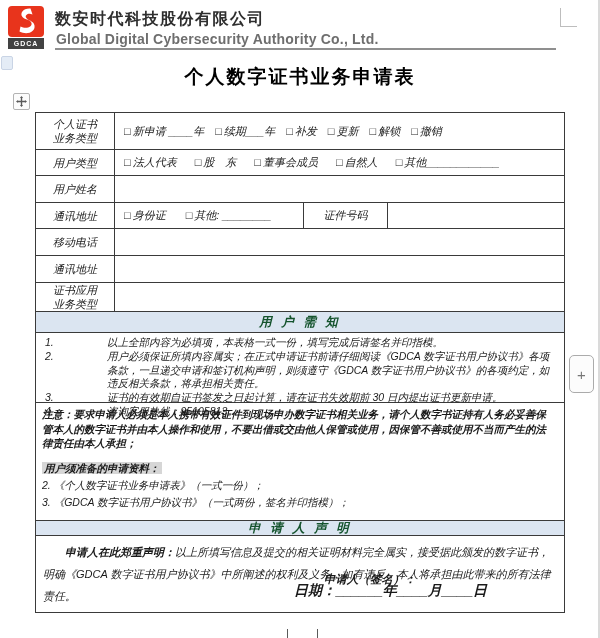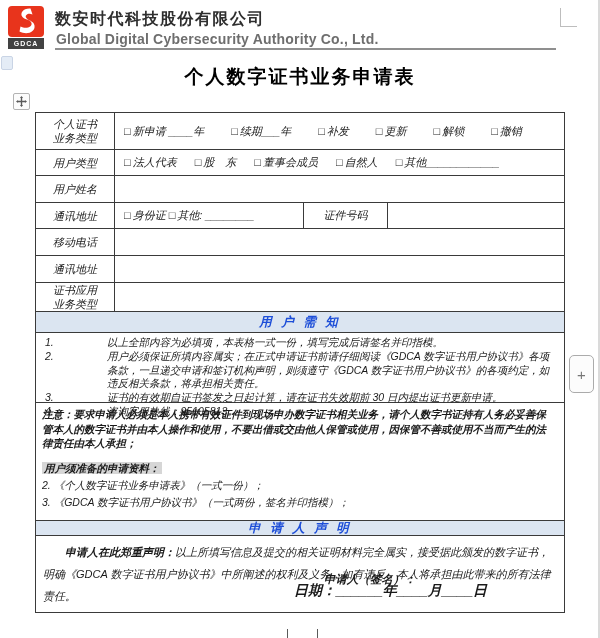--- a/index.html
+++ b/index.html
@@ -37,30 +37,30 @@
   .row:last-child{border-bottom:none;}
   .r1{height:37px}.r2{height:26px}.r3{height:27px}.r4{height:26px}
   .r5{height:27px}.r6{height:27px}.r7{height:29px}
   .r8{height:21px}.r9{height:70px}.r10{height:118px}
   .r11{height:15px}.r12{height:76px}
   .label-cell{width:79px;min-width:79px;border-right:1px solid #3a3a3a;
     display:flex;align-items:center;justify-content:center;text-align:center;
     font-size:11px;line-height:14px;white-space:pre-line;box-sizing:border-box;}
   .content-cell{flex:1;display:flex;align-items:center;padding-left:9px;
     font-size:11px;box-sizing:border-box;min-width:0;}
-  .gap14{gap:27px}.gap18{gap:18px}.gap16{gap:3px}
+  .gap14{gap:11px}.gap18{gap:18px}.gap16{gap:20px}
   .opt{white-space:nowrap;}
   .cb{margin-right:2px;}
   .cell-idopts{width:189px;min-width:189px;border-right:1px solid #3a3a3a;
     display:flex;align-items:center;padding-left:9px;font-size:11px;box-sizing:border-box;}
   .label2{width:84px;min-width:84px;border-right:1px solid #3a3a3a;
     display:flex;align-items:center;justify-content:center;font-size:11px;box-sizing:border-box;}
   .section-header{flex:1;background:var(--section_header_bg,#dbe5f1);
     display:flex;align-items:center;justify-content:center;
-    font-weight:bold;font-size:12.5px;letter-spacing:3px;color:#1d4ed8;}
+    font-weight:bold;font-size:12.5px;letter-spacing:3px;color:#14532d;}
   .notice-cell{flex:1;padding:3px 5px 0 4px;box-sizing:border-box;min-width:0;}
   .notice-item{display:flex;font-size:10.5px;line-height:13.8px;}
   .num{width:23px;min-width:23px;padding-left:5px;box-sizing:border-box;}
   .txt{flex:1;margin-left:44px;}
   .att-cell{flex:1;padding:4px 8px 0 6px;font-size:10.5px;box-sizing:border-box;min-width:0;}
   .attention{margin:0;font-weight:bold;line-height:14.5px;}
   .materials-title{margin:11px 0 3px 0;font-weight:bold;}
   .hl{background:var(--highlight_bg,#d6d6d6);padding:0 2px;margin-top:36px;}
   .material{margin:0 0 3.5px 0;line-height:13.5px;}
   .decl-cell{flex:1;padding:5px 9px 0 7px;font-size:11px;box-sizing:border-box;position:relative;min-width:0;}

